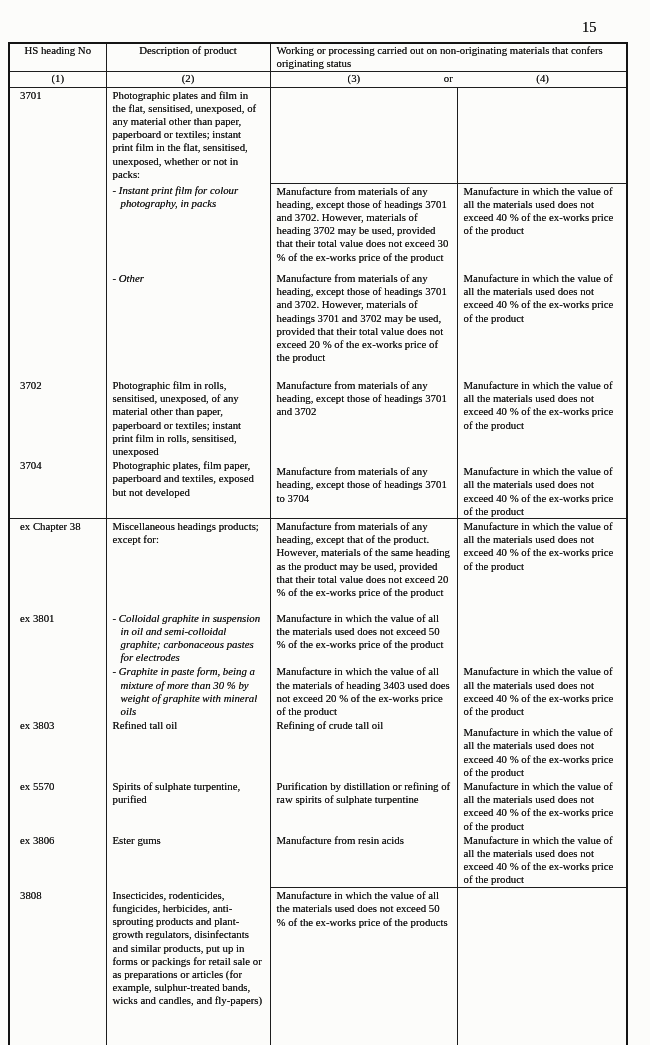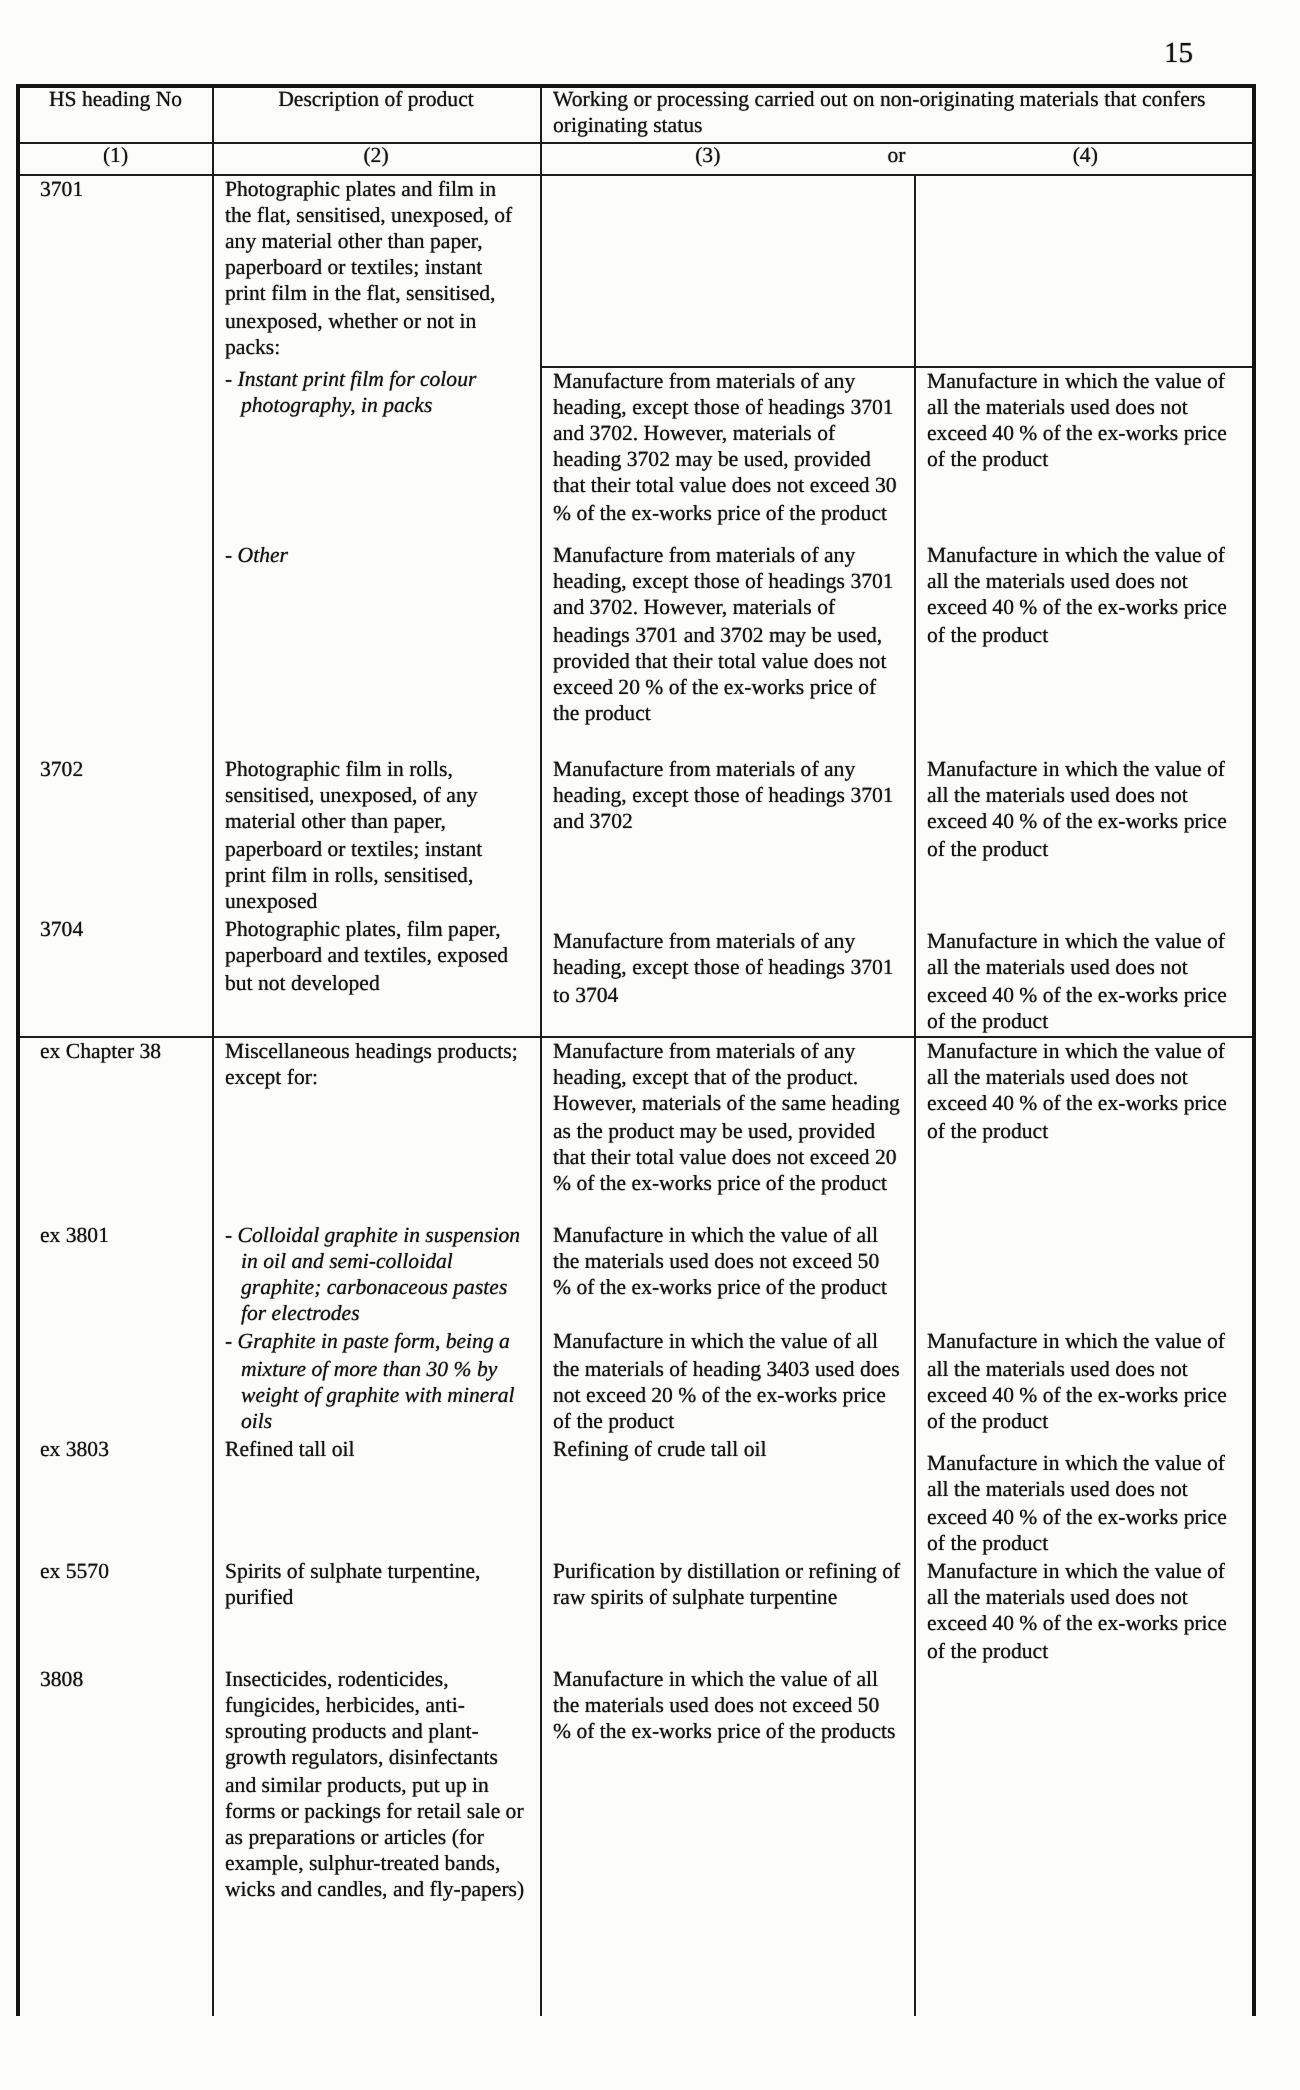--- a/index.html
+++ b/index.html
@@ -139,20 +139,26 @@
     <td class="pt8">Manufacture in which the value of all the materials used does not exceed 40 % of the ex-works price of the product</td>
   </tr>
 
   <tr class="r9">
     <td class="colhs">ex 5570</td>
     <td>Spirits of sulphate turpentine, purified</td>
     <td>Purification by distillation or refining of raw spirits of sulphate turpentine</td>
     <td>Manufacture in which the value of all the materials used does not exceed 40 % of the ex-works price of the product</td>
   </tr>
 
+  <tr class="r10">
+    <td class="colhs">ex 3806</td>
+    <td>Ester gums</td>
+    <td class="bb">Manufacture from resin acids</td>
+    <td class="bb">Manufacture in which the value of all the materials used does not exceed 40 % of the ex-works price of the product</td>
+  </tr>
 
 
   <tr class="r12">
     <td class="colhs">3808</td>
     <td>Insecticides, rodenticides, fungicides, herbicides, anti-sprouting products and plant-growth regulators, disinfectants and similar products, put up in forms or packings for retail sale or as preparations or articles (for example, sulphur-treated bands, wicks and candles, and fly-papers)</td>
     <td>Manufacture in which the value of all the materials used does not exceed 50 % of the ex-works price of the products</td>
     <td></td>
   </tr>
 </tbody>
   </table>

